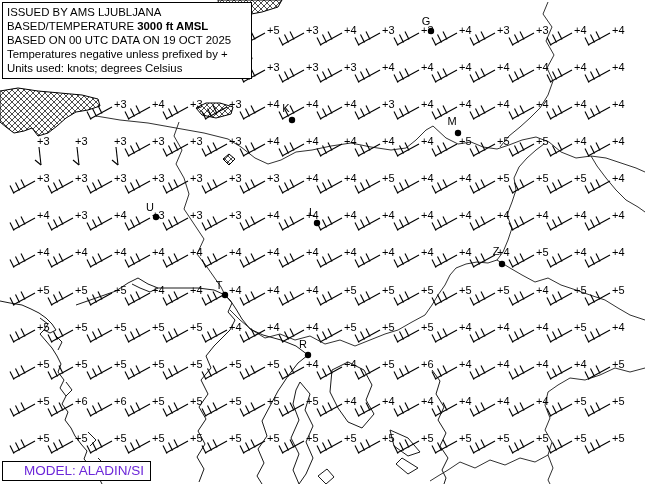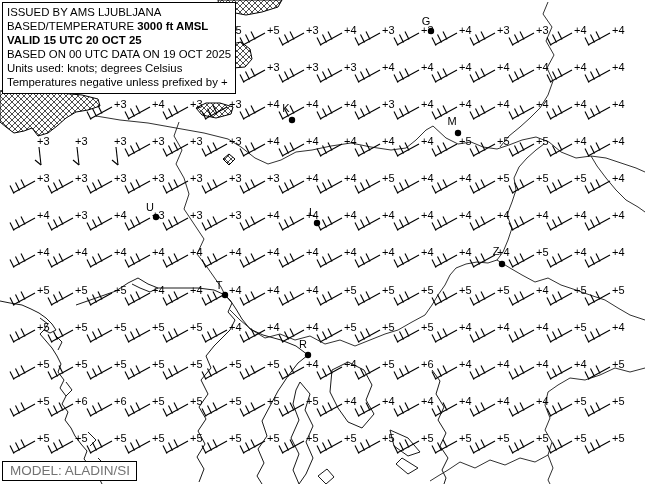--- a/index.html
+++ b/index.html
@@ -4,29 +4,29 @@
 <style>
   html,body{margin:0;padding:0;background:#888;}
   .stage{
     position:relative;width:645px;height:484px;background:#ffffff;
     font-family:"Liberation Sans",sans-serif;overflow:hidden;
   }
   svg.map{position:absolute;left:0;top:0;}
   .info-box{
     position:absolute;left:2px;top:2px;width:228px;
     background:#ffffff;border:1px solid #000;
-    padding:2px 0 3px 4px;z-index:5;
+    padding:2px 16px 3px 4px;z-index:5;
   }
   .info-box .ln{font-size:11.4px;line-height:14.1px;color:#000;white-space:nowrap;}
   .info-box .b{font-weight:bold;}
   .model-box{
     position:absolute;left:2px;top:461px;
     background:#ffffff;border:1px solid #000;
-    padding:1px 6px 2px 7px;z-index:5;
-    font-size:13.5px;color:#737373;white-space:nowrap;
+    padding:1px 6px 2px 21px;z-index:5;
+    font-size:13.5px;color:#6d28d9;white-space:nowrap;
   }
   text.tlab{font-family:"Liberation Sans",sans-serif;font-size:11px;fill:#000;}
   text.city{font-family:"Liberation Sans",sans-serif;font-size:11px;fill:#000;}
 </style>
 </head>
 <body>
 
 <div class="stage">
 
   <svg class="map" width="645" height="484" viewBox="0 0 645 484">
@@ -1351,21 +1351,20 @@
         <g>
           <text x="303" y="348" class="city" text-anchor="middle">R</text>
           <circle cx="308" cy="355" r="3.2" fill="#000"></circle>
         </g>
       </g>
   </svg>
 
   <div class="info-box">
     <div class="ln">ISSUED BY AMS LJUBLJANA</div>
     <div class="ln"><span>BASED/TEMPERATURE </span><span class="b">3000 ft AMSL</span></div>
-    <div class="ln b">VALID 15 UTC 20 OCT 25</div>
     <div class="ln">BASED ON 00 UTC DATA ON 19 OCT 2025</div>
+    <div class="ln">Temperatures negative unless prefixed by +</div>
     <div class="ln">Units used: knots; degrees Celsius</div>
-    <div class="ln">Temperatures negative unless prefixed by +</div>
   </div>
 
   <div class="model-box">MODEL: ALADIN/SI</div>
 
 </div>
 
 </body></html>

